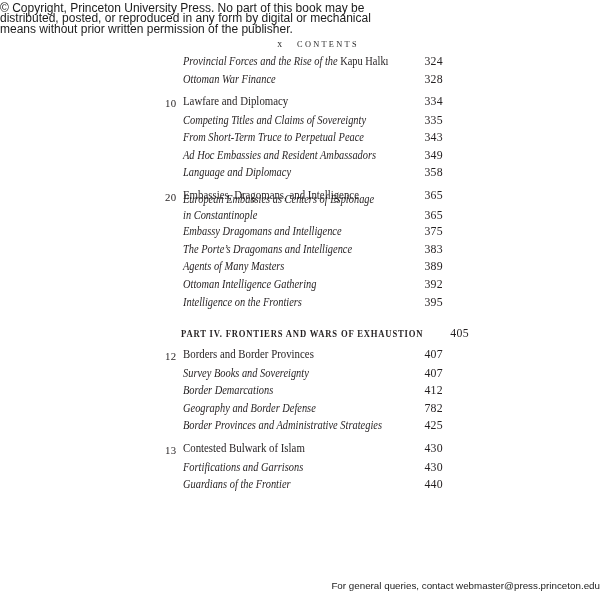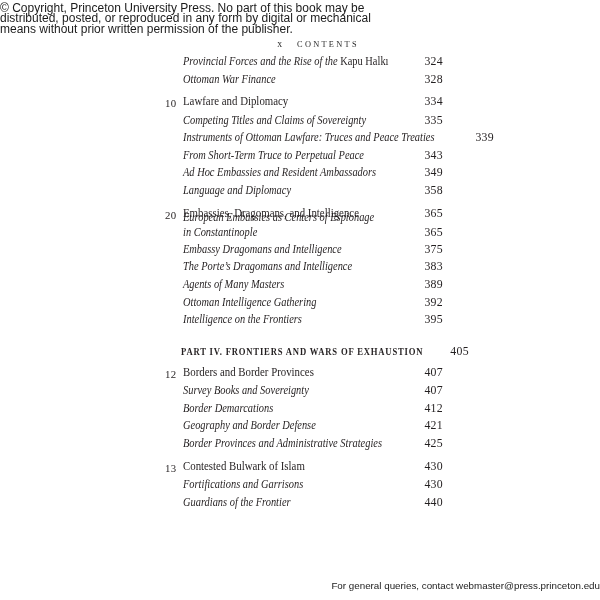--- a/index.html
+++ b/index.html
@@ -124,24 +124,20 @@
     <div class="row ch gap">
       <span class="num">10</span>
       <span class="title">Lawfare and Diplomacy</span>
       <span class="pageno">334</span>
     </div>
     <div class="row sub">
       <span class="title"><span class="ti">Competing Titles and Claims of Sovereignty</span></span>
       <span class="pageno">335</span>
     </div>
     <div class="row sub">
-      <span class="title"><span class="ti">Instruments of Ottoman Lawfare: Truces and Peace Treaties</span></span>
-      <span class="pageno">339</span>
-    </div>
-    <div class="row sub">
       <span class="title"><span class="ti">From Short-Term Truce to Perpetual Peace</span></span>
       <span class="pageno">343</span>
     </div>
     <div class="row sub">
       <span class="title"><span class="ti">Ad Hoc Embassies and Resident Ambassadors</span></span>
       <span class="pageno">349</span>
     </div>
     <div class="row sub">
       <span class="title"><span class="ti">Language and Diplomacy</span></span>
       <span class="pageno">358</span>
@@ -193,21 +189,21 @@
     <div class="row sub">
       <span class="title"><span class="ti">Survey Books and Sovereignty</span></span>
       <span class="pageno">407</span>
     </div>
     <div class="row sub">
       <span class="title"><span class="ti">Border Demarcations</span></span>
       <span class="pageno">412</span>
     </div>
     <div class="row sub">
       <span class="title"><span class="ti">Geography and Border Defense</span></span>
-      <span class="pageno">421</span>
+      <span class="pageno">782</span>
     </div>
     <div class="row sub">
       <span class="title"><span class="ti">Border Provinces and Administrative Strategies</span></span>
       <span class="pageno">425</span>
     </div>
 
     <div class="row ch gap">
       <span class="num">13</span>
       <span class="title">Contested Bulwark of Islam</span>
       <span class="pageno">430</span>

